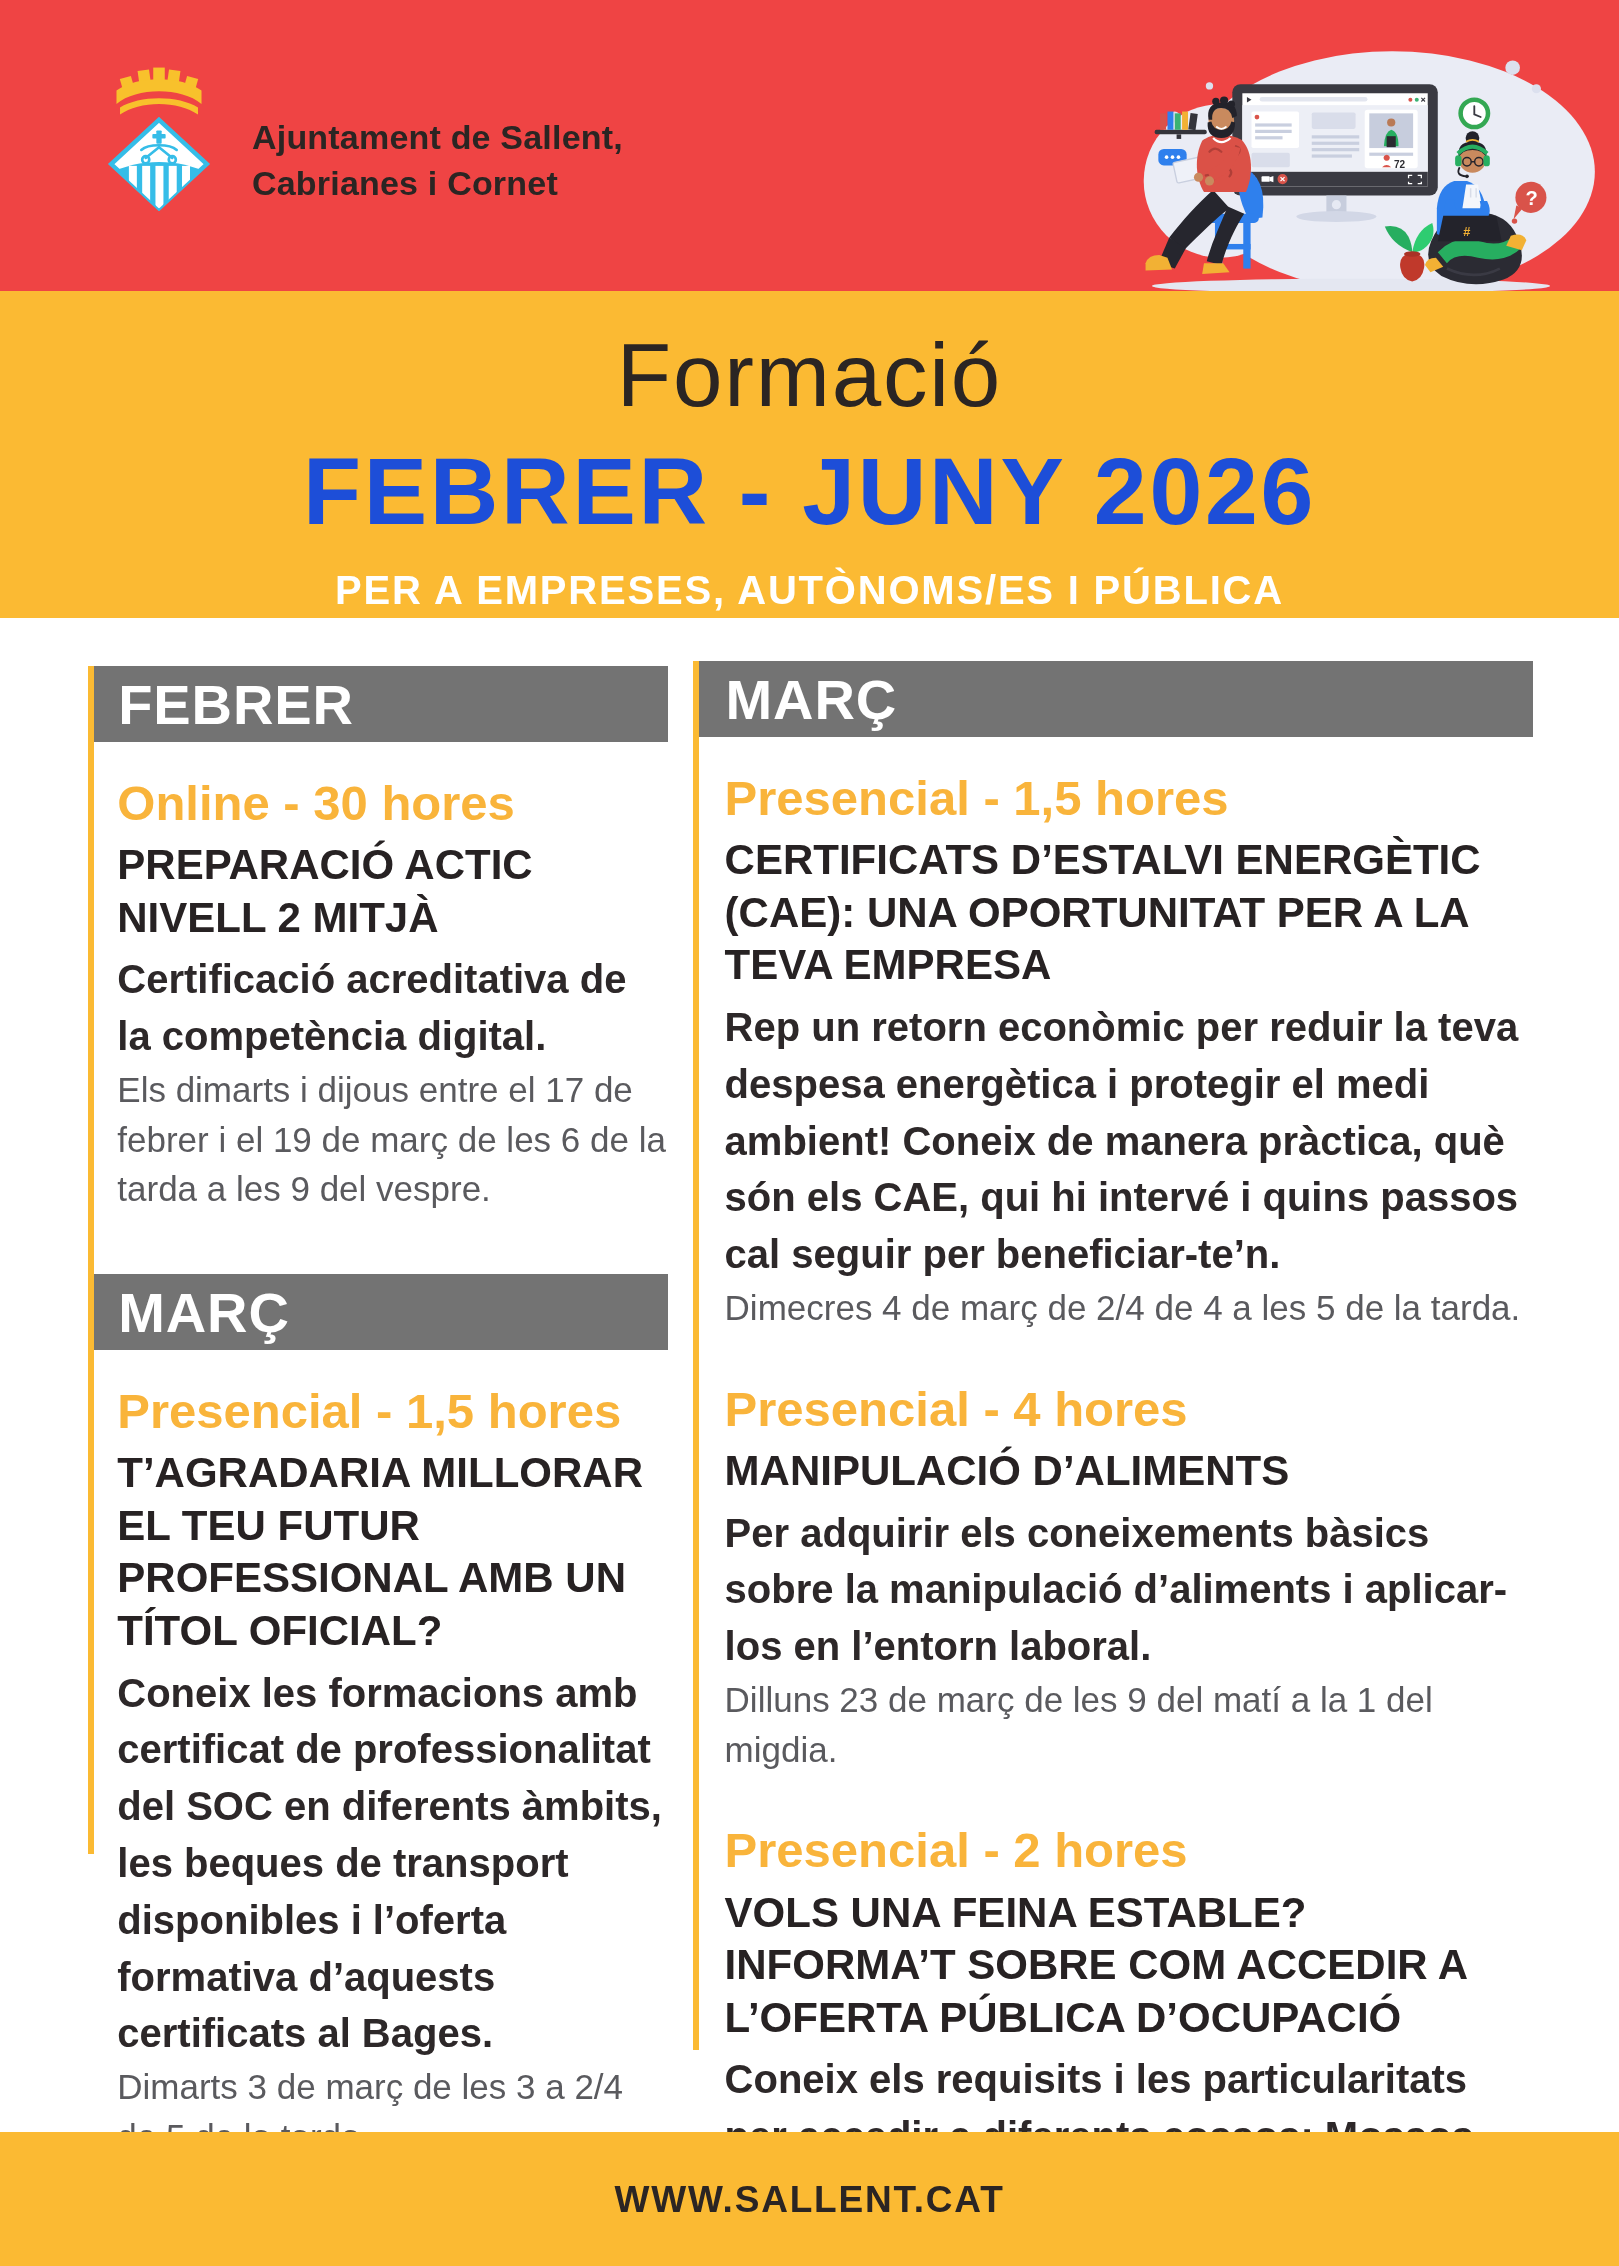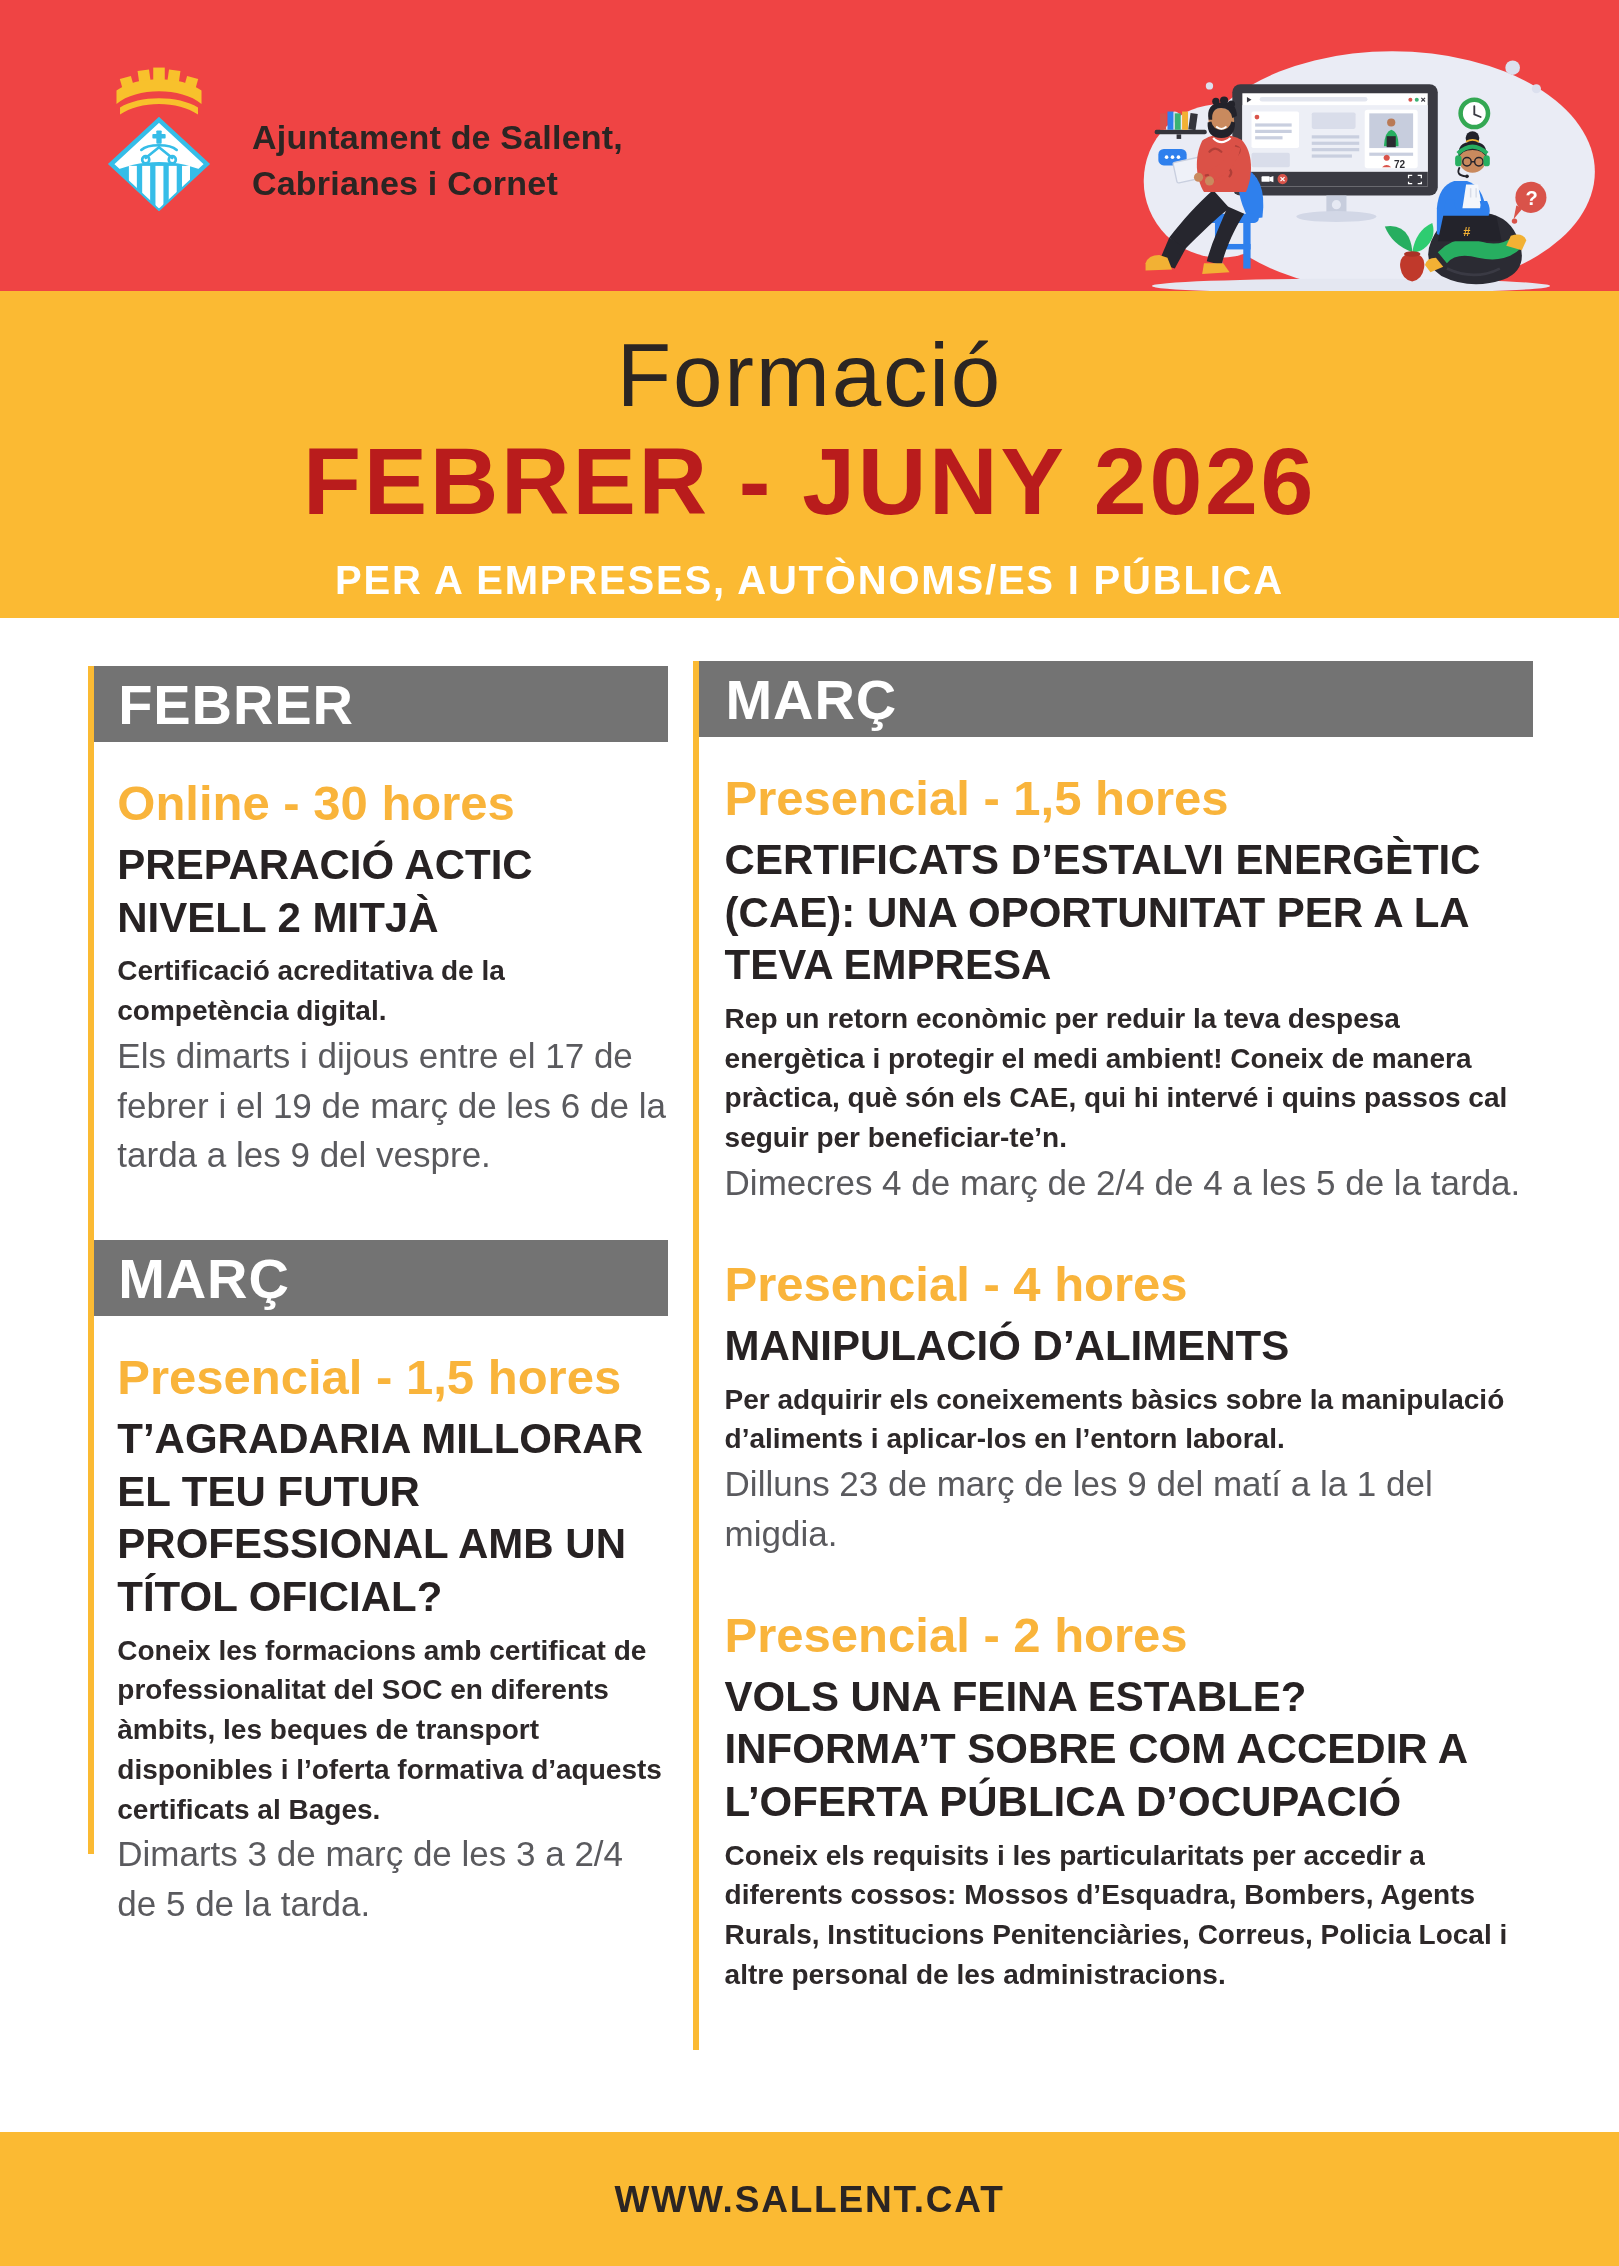--- a/index.html
+++ b/index.html
@@ -12,40 +12,40 @@
   .top-header { position:absolute; top:0; left:0; width:100%; height:291px; background:#ef4444; }
   .brand { position:absolute; left:97px; top:57px; display:flex; align-items:center; gap:31px; }
   .brand svg.coat { width:124px; height:154px; display:block; }
   .org-name { font-size:34px; font-weight:600; line-height:1.35; color:#2b2523; letter-spacing:0.2px; padding-top:53px; }
 
   .illustration { position:absolute; right:24px; top:33px; width:477px; height:263px; }
 
   
   .banner { position:absolute; top:291px; left:0; width:100%; height:327px; background:#FBBA33; text-align:center; }
   .banner-title { margin-top:33px; font-size:89px; font-weight:300; color:#2b2523; letter-spacing:1.8px; }
-  .banner-range { margin-top:0; font-size:95px; font-weight:800; color:#b91c1c; letter-spacing:2.7px; }
+  .banner-range { margin-top:10px; font-size:95px; font-weight:800; color:#1d4ed8; letter-spacing:2.7px; }
   .banner-audience { margin-top:22px; font-size:40px; font-weight:700; color:#ffffff; letter-spacing:1.8px; }
 
   
   .content { position:absolute; top:618px; left:88px; right:86px; height:1514px; overflow:hidden; }
   .col { position:absolute; }
   .col-left  { left:3.7px;   top:48px; width:576px; }
   .col-right { left:611px; top:43px; width:834px; }
   .accent-line { position:absolute; left:-3.7px; top:0; width:6.4px; background:#FBBA33; }
   .col-right .accent-line { left:-6.4px; }
 
   .month-bar { height:76px; background:#737373; color:#ffffff; display:flex; align-items:center;
                padding-left:26.5px; font-size:56px; font-weight:800; letter-spacing:0.9px; }
   .col-left .month-bar.second { margin-top:60px; }
 
   .course { margin-top:33px; padding-left:25.6px; }
   .course + .course { margin-top:48px; }
   .course-mode  { font-size:49px; font-weight:700; color:#F9B43B; }
   .course-title { margin-top:8.2px; font-size:42px; font-weight:800; line-height:1.25; color:#272223; }
-  .course-desc  { margin-top:7.3px; font-size:28px; font-weight:700; line-height:1.42; color:#2d2829; }
+  .course-desc  { margin-top:7.3px; font-size:40px; font-weight:700; line-height:1.42; color:#2d2829; }
   .course-sched { font-size:35px; font-weight:400; line-height:1.42; color:#5a5a5e; }
 
   
   .footer { position:absolute; left:0; bottom:0; width:100%; height:135px; background:#FBBA33;
             display:flex; align-items:center; justify-content:center;text-align:center; }
   .footer-site { font-size:37px; font-weight:700; letter-spacing:1.8px; color:#2b2523; text-decoration:none; }
 </style>
 </head>
 <body>
 

